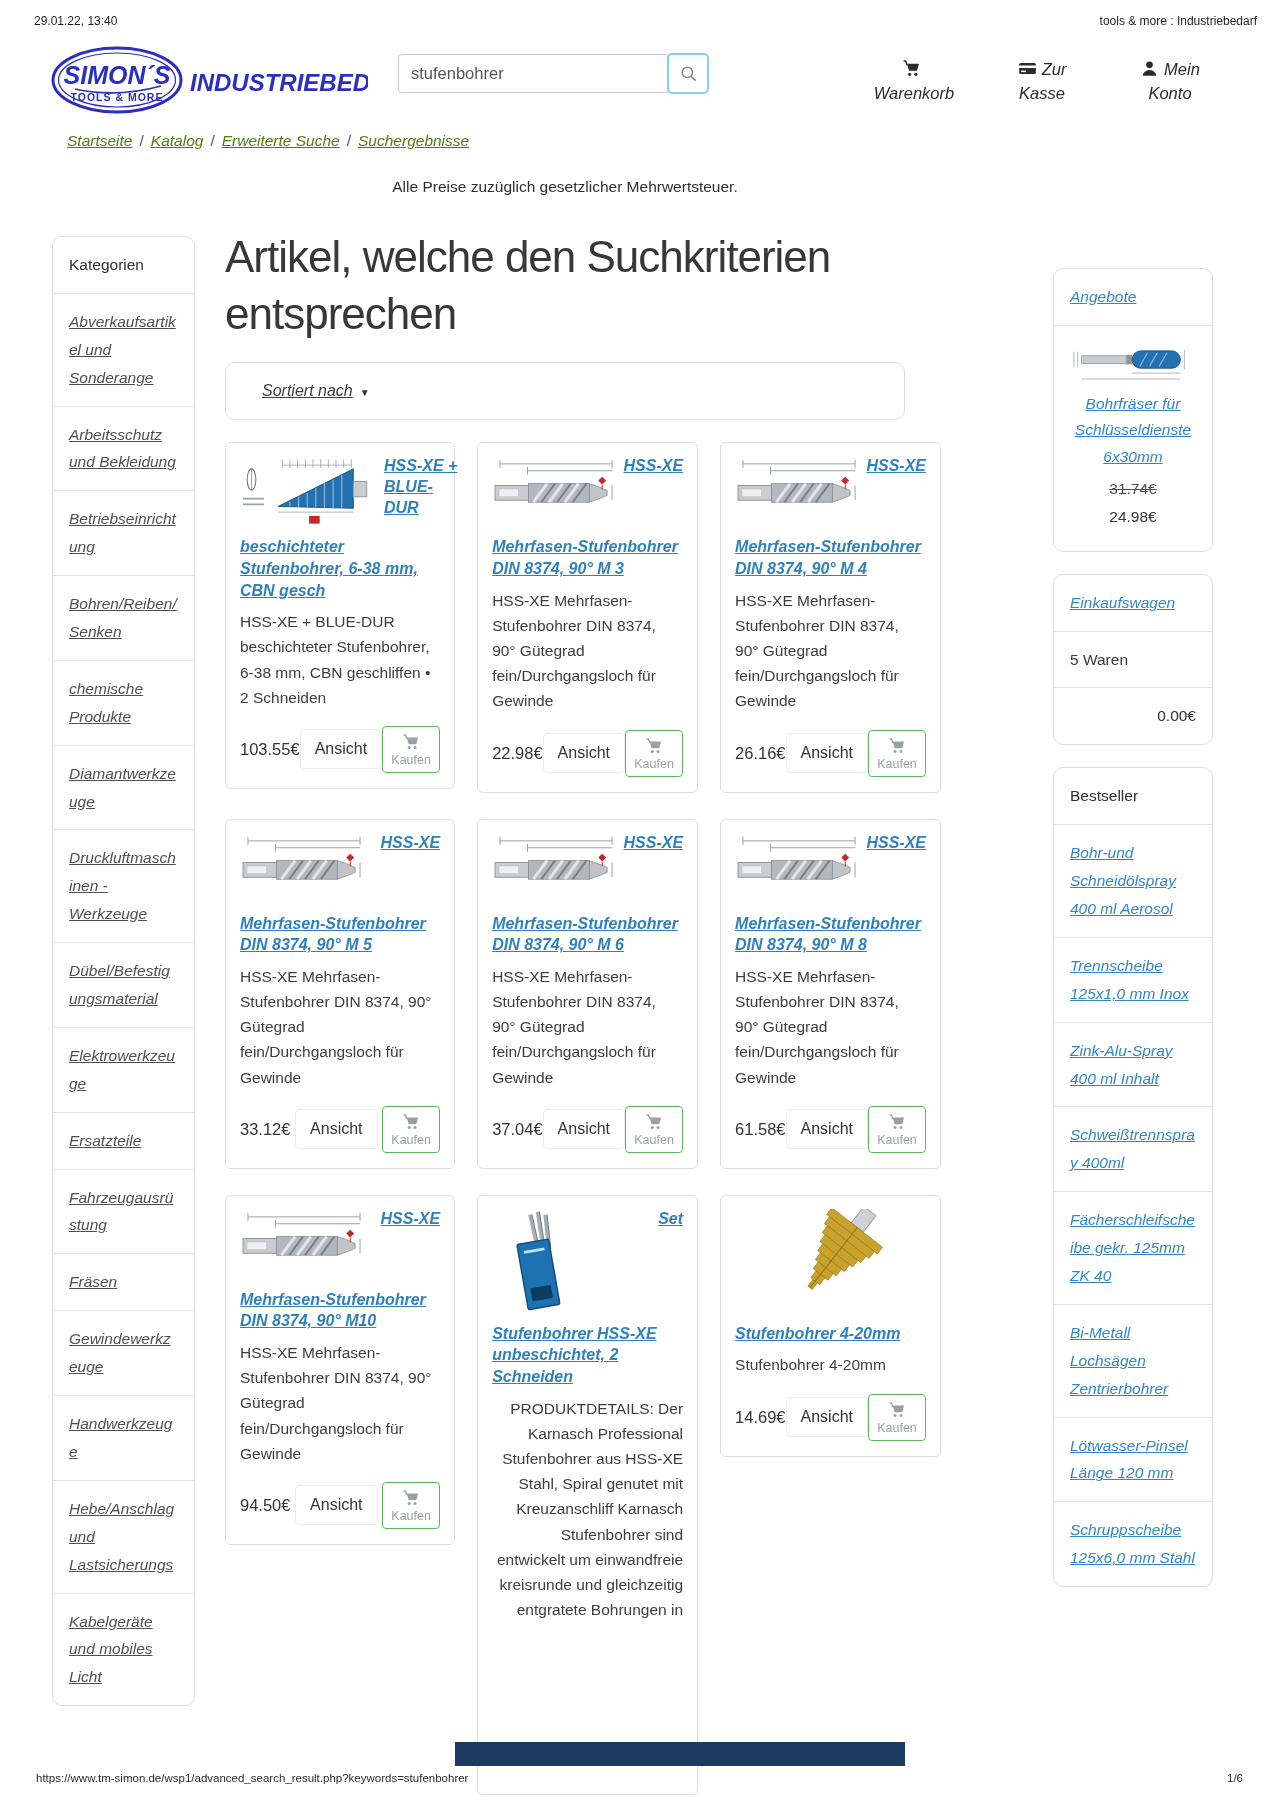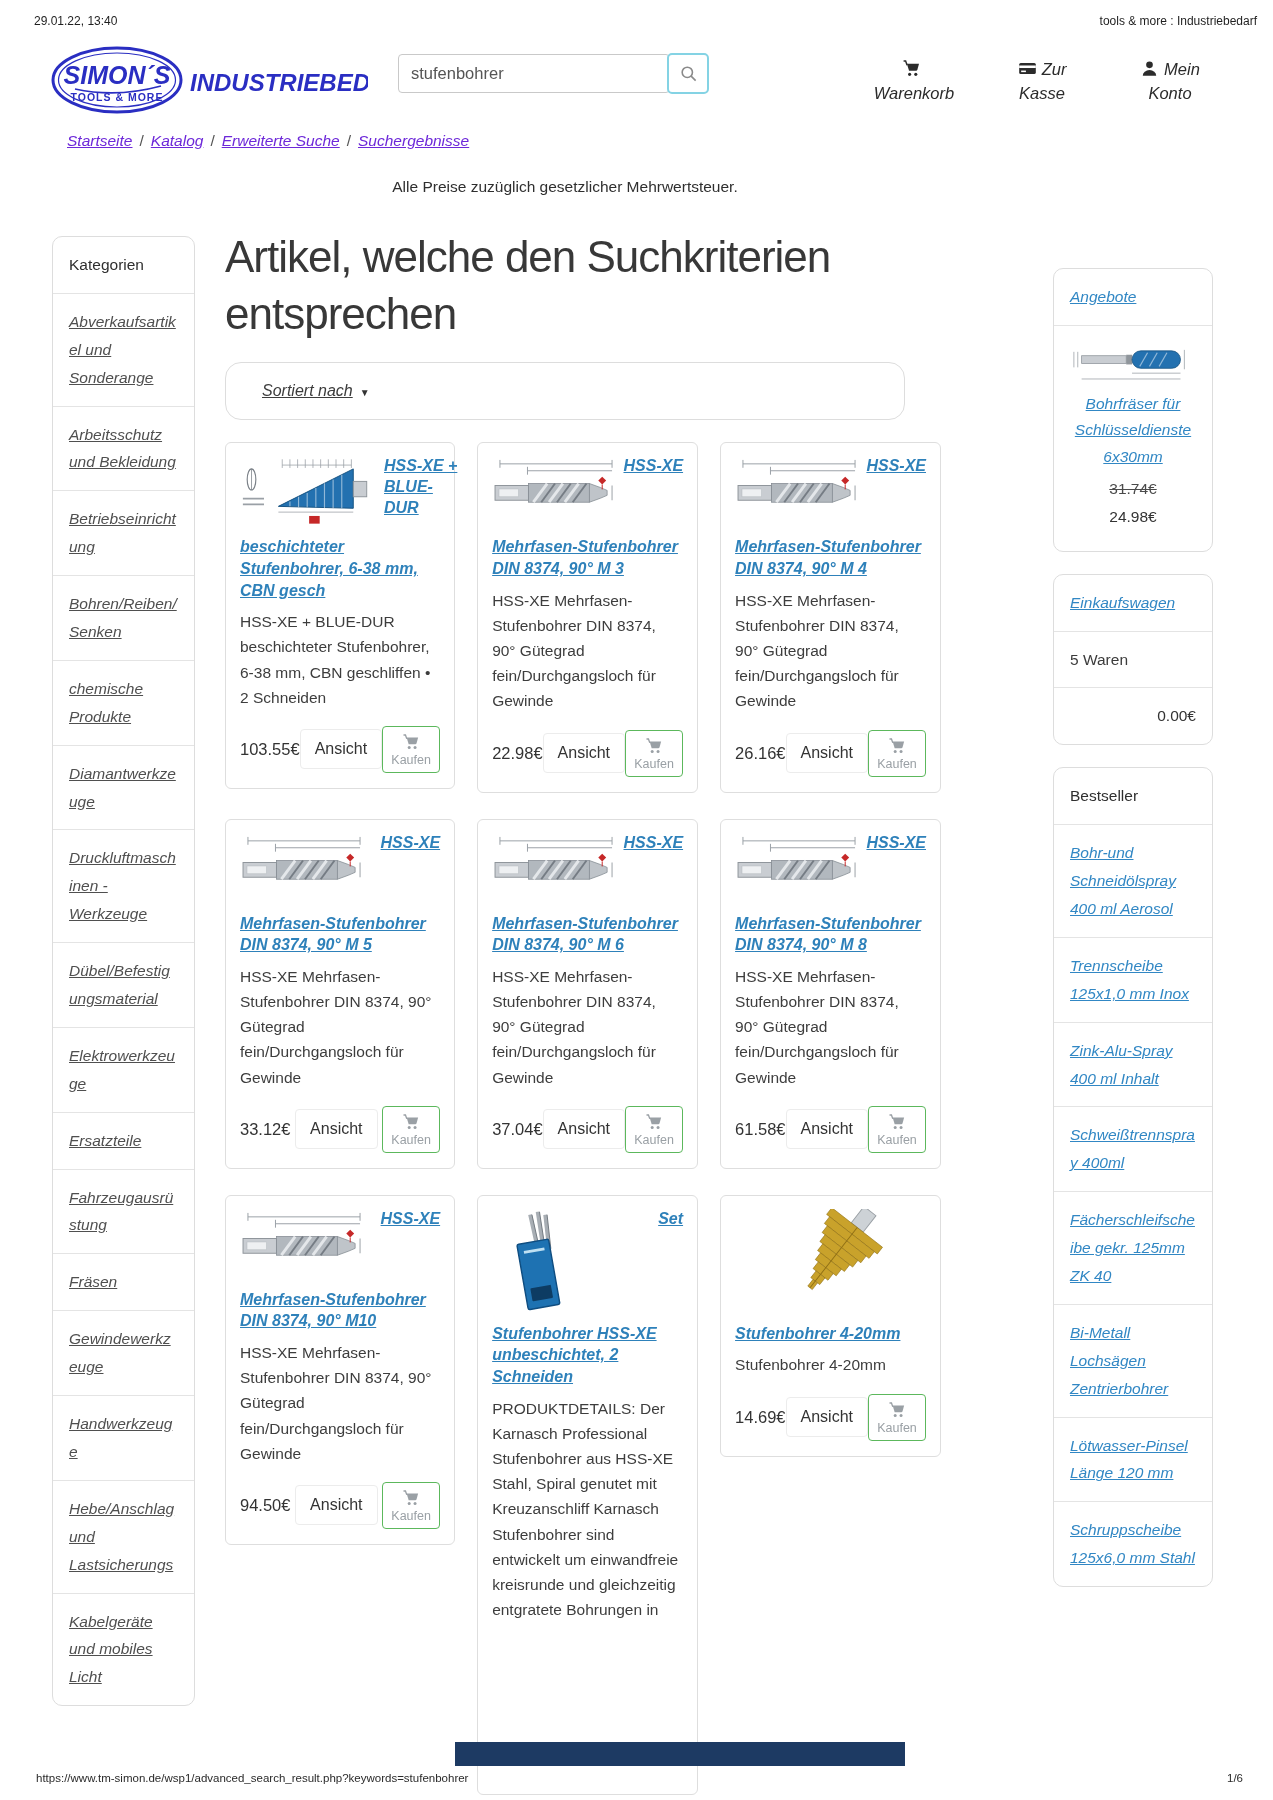--- a/index.html
+++ b/index.html
@@ -20,56 +20,56 @@
   .search-wrap { display:flex; align-items:stretch; margin:10px 0 0 30px; }
   .search-input { width:272px; height:39px; border:1px solid #c9c9c9; border-radius:4px; padding:0 12px; font-size:16.5px; color:#555; font-family:inherit; background:#fff; }
   .search-btn { width:42px; height:41px; margin-left:-3px; margin-top:-1px; background:#fff; border:2px solid #84d3e4; border-radius:5px; color:#8a8a8a; cursor:pointer; display:flex; align-items:center; justify-content:center; }
   .search-btn svg { width:19px; height:19px; }
   .hnav { margin-left:auto; display:flex; gap:38px; padding-top:14px; }
   .hnav a { display:inline-block; width:90px; text-align:center; font-size:16.5px; color:#2b2b2b; text-decoration:none; line-height:1.45; }
   .hnav svg { width:19px; height:19px; vertical-align:-3px; margin-right:5px; color:#2b2b2b; }
 
   
   .breadcrumb { margin:16px 0 0 67px; font-size:15.5px; color:#5a5a5a; }
-  .breadcrumb a { color:#6d28d9; }
+  .breadcrumb a { color:#4d7c0f; }
   .breadcrumb .sep { margin:0 7px; color:#555; }
   .notice { margin:28px 0 0 225px; width:680px; text-align:center; font-size:15.5px; color:#2f2f2f; }
 
   
   .layout { display:flex; align-items:flex-start; padding-left:52px; margin-top:32px; }
   .cats { width:143px; margin-right:30px; margin-top:8px; }
   .main { width:680px; margin-right:148px; position:relative; }
   .rcol { width:160px; margin-top:40px; }
 
   .box { border:1px solid #ddd; border-radius:10px; background:#fff; }
   .box + .box { margin-top:22px; }
   .box .cell { padding:14px 16px; border-top:1px solid #e4e4e4; font-size:15.5px; line-height:1.8; overflow-wrap:anywhere; }
   .box .cell:first-child { border-top:none; }
   .box .head { color:#2f2f2f; }
   .cats a { color:#4f4f4f; }
   .rcol a { color:#3187c4; }
 
   
   h1 { font-size:44px; font-weight:300; color:#383838; letter-spacing:-1px; line-height:1.3; }
-  .sortbox { margin-top:20px; border:1px solid #ddd; border-radius:16px; padding:19px 36px; font-size:16px; }
+  .sortbox { margin-top:20px; border:1px solid #ddd; border-radius:10px; padding:19px 36px; font-size:16px; }
   .sortbox a { color:#3c3c3c; }
   .caret { display:inline-block; margin-left:7px; font-size:10px; color:#333; text-decoration:none; }
 
   .grid { margin-top:22px; display:grid; grid-template-columns:repeat(3, 1fr); gap:26px 22px; align-items:start; }
   .card { border:1px solid #dedede; border-radius:6px; background:#fff; padding:13px 14px 15px; }
   .card-top { display:flex; align-items:flex-start; min-height:70px; margin-bottom:10px; }
   .pimg { flex:1; }
   .pimg svg { overflow:visible; display:block; }
   .pimg.center { text-align:center; }
   .pimg.center svg { margin:0 auto; }
   .badge { flex:none; max-width:76px; font-weight:bold; font-size:16px; color:#2e81ba; line-height:1.3; overflow-wrap:anywhere; }
   a { text-decoration:underline;font-style:italic; }
   .ptitle { display:block; font-weight:bold; font-size:16px; color:#2e81ba; line-height:1.35; margin-bottom:8px; overflow-wrap:anywhere; }
   .pdesc { font-size:15.5px; color:#3d3d3d; line-height:25.2px; }
-  .clamp { max-height:252px; overflow:hidden; }
+  .clamp { max-height:252px; overflow:hidden;text-align:right; }
   .prow { display:flex; align-items:center; justify-content:space-between; margin-top:16px; }
   .price { font-size:16.5px; color:#333; }
   .view-btn { background:#fff; border:1px solid #ececec; border-radius:4px; padding:10px 14px; font-size:16px; color:#333; font-family:inherit; cursor:pointer; }
   .buy-btn { background:#fff; border:1px solid #5cb85c; border-radius:4px; width:58px; padding:6px 4px 5px; display:flex; flex-direction:column; align-items:center; gap:2px; color:#9aa0a5; cursor:pointer; font-family:inherit; }
   .buy-btn svg { width:18px; height:18px; }
   .buy-btn .buy-label { font-size:12.5px; color:#9aa0a5; }
 
   .navy-bar { position:absolute; left:455px; top:1742px; width:450px; height:24px; background:#1d3a63; z-index:3; }
 
   

